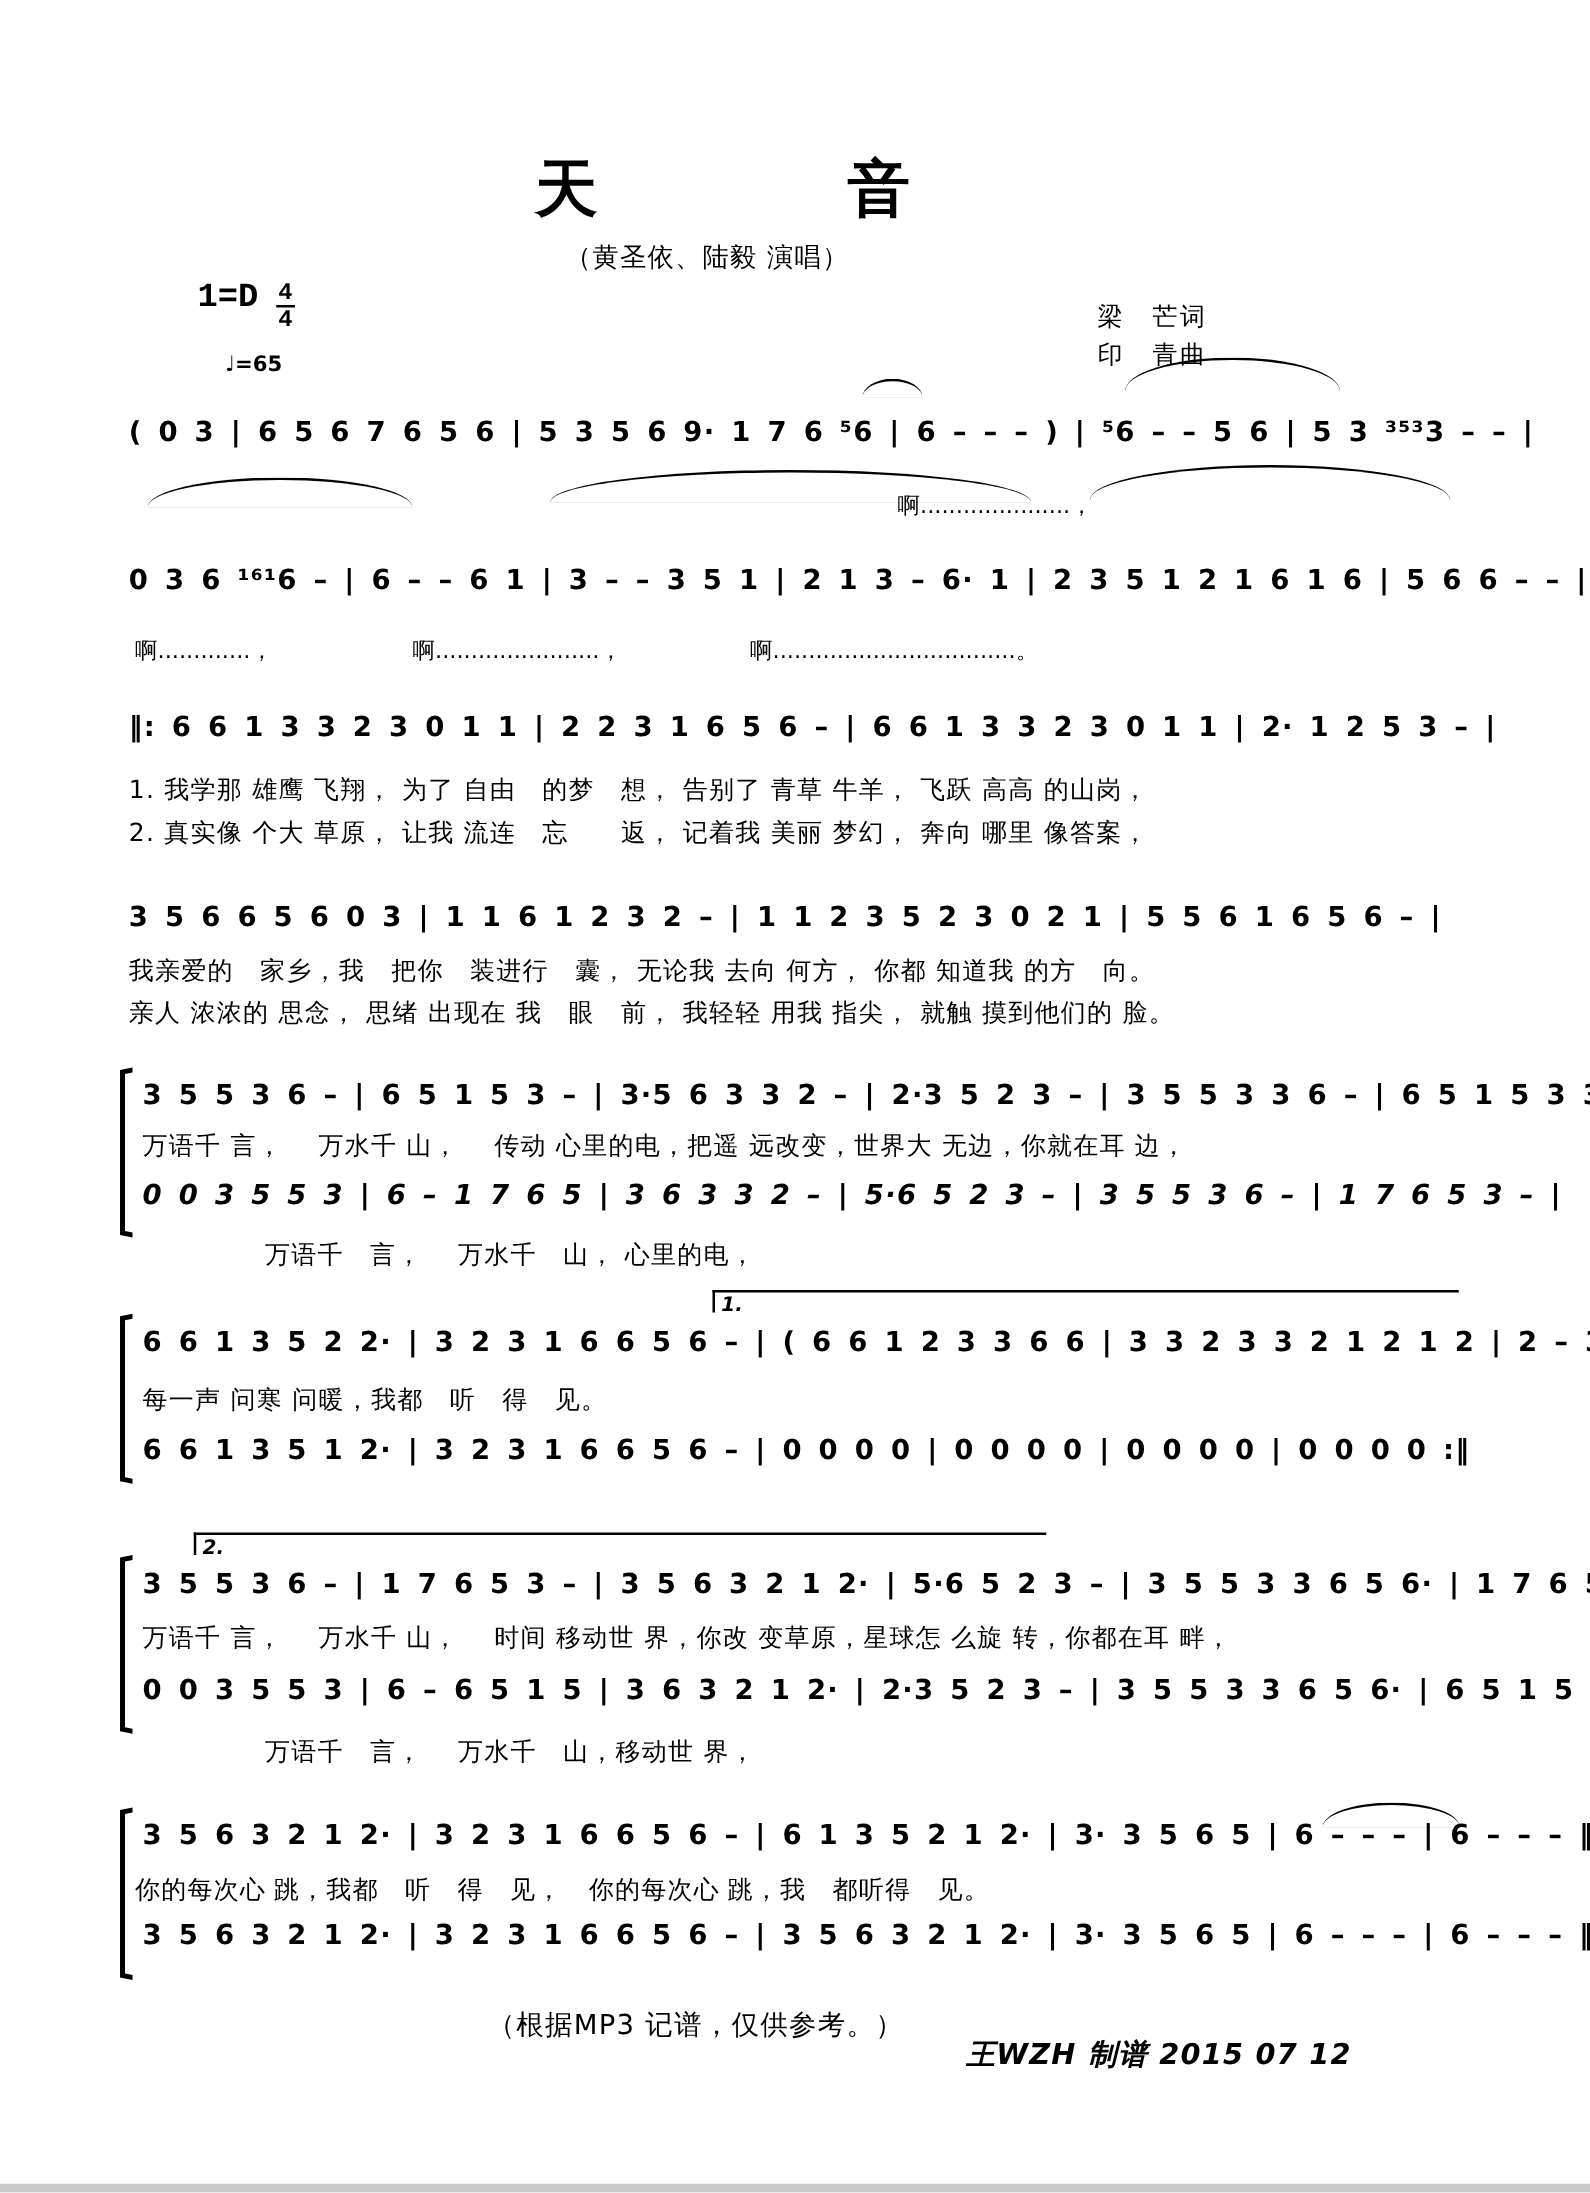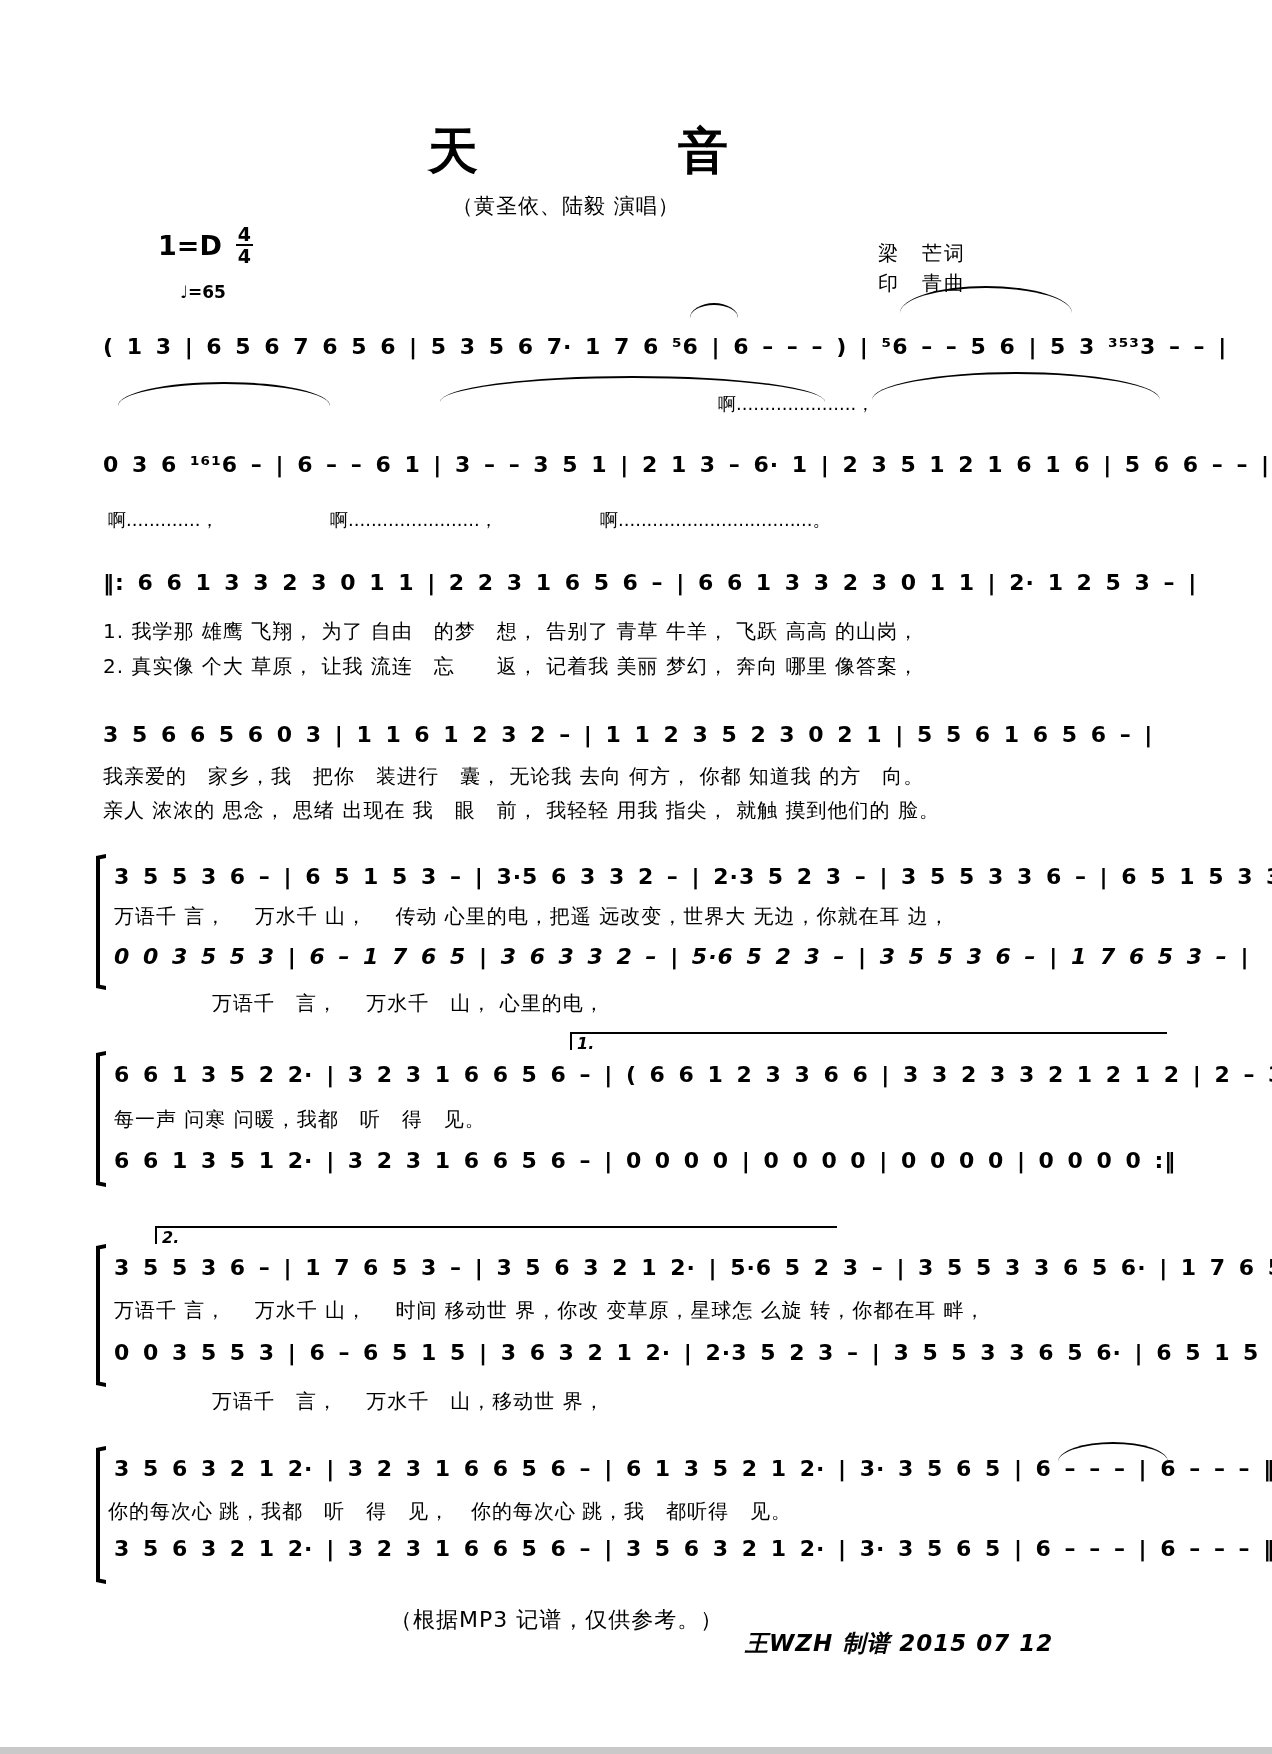--- a/index.html
+++ b/index.html
@@ -1,36 +1,36 @@
 <!DOCTYPE html>
 <html><head>
 <meta charset="utf-8">
 <style>
   html,body{margin:0;padding:0;background:#e8e8e8;}
   .page{position:relative;width:1272px;height:1754px;background:#ffffff;margin:0 auto;
         font-family:"DejaVu Sans",sans-serif;color:#000;overflow:hidden;}
   .title-ch{position:absolute;font-family:"DejaVu Serif",serif;font-weight:bold;font-size:50px;}
   .subtitle{position:absolute;font-size:21px;letter-spacing:1px;}
-  .keysig{position:absolute;font-size:27px;font-weight:bold;display:flex;align-items:center;gap:14px;}
+  .keysig{position:absolute;font-size:27px;font-weight:bold;display:flex;align-items:flex-start;gap:14px;font-family:Liberation Mono, monospace;}
   .frac{display:inline-flex;flex-direction:column;align-items:center;font-size:19px;line-height:20px;font-weight:bold;}
   .frac .top{border-bottom:2px solid #000;padding:0 2px;}
   .credits{position:absolute;font-size:20px;line-height:30px;letter-spacing:2px;text-align:left;margin-left:12px;}
   .tempo{position:absolute;font-size:17px;font-weight:bold;}
   .music{position:absolute;font-weight:bold;font-size:22px;letter-spacing:1px;word-spacing:4px;white-space:nowrap;}
   .lyric{position:absolute;font-size:20px;letter-spacing:1px;white-space:nowrap;}
   .ah{position:absolute;font-size:18px;letter-spacing:0px;white-space:nowrap;}
   .brace{position:absolute;width:6px;border-left:4px solid #000;}
   .brace::before,.brace::after{content:"";position:absolute;left:-4px;width:10px;height:4px;background:#000;}
   .brace::before{top:-3px;transform:skewY(-12deg);}
   .brace::after{bottom:-3px;transform:skewY(12deg);}
   .ending{position:absolute;border-top:2px solid #000;border-left:2px solid #000;height:16px;}
   .ending .lbl{font-style:italic;font-size:16px;font-weight:bold;padding-left:5px;line-height:16px;display:inline-block;}
   .arc{position:absolute;border-top:2px solid #000;border-radius:50% 50% 0 0 / 100% 100% 0 0;}
   .footnote{position:absolute;font-size:22px;letter-spacing:1px;}
-  .maker{position:absolute;font-size:23px;font-weight:bold;font-style:italic;letter-spacing:1px;}
+  .maker{position:absolute;font-size:23px;font-weight:bold;font-style:italic;letter-spacing:1px;margin-left:28px;}
   .bottom-edge{position:absolute;left:0;bottom:0;width:100%;height:7px;background:#c9c9c9;}
 </style>
 </head>
 <body>
 
 <div class="page">
 
   <span class="title-ch" style="left:428px;top:118px;">天</span>
   <span class="title-ch" style="left:678px;top:118px;">音</span>
   <div class="subtitle" style="left:452px;top:192px;">（黄圣依、陆毅 演唱）</div>
@@ -45,21 +45,21 @@
 
   <div class="credits" style="left:866px;top:238px;">
     <div>梁　芒词</div>
     <div>印　青曲</div>
   </div>
 
   <div class="tempo" style="left:180px;top:282px;">♩=65</div>
 
   <div class="arc" style="left:690px;top:303px;width:48px;height:13px;"></div>
   <div class="arc" style="left:900px;top:286px;width:172px;height:25px;"></div>
-  <div class="music" style="left:103px;top:334px;">( 1 3 | 6 5 6 7 6 5 6 | 5 3 5 6 7· 1 7 6 ⁵6 | 6 – – – ) | ⁵6 – – 5 6 | 5 3 ³⁵³3 – – |</div>
+  <div class="music" style="left:103px;top:334px;">( 0 3 | 6 5 6 7 6 5 6 | 5 3 5 6 9· 1 7 6 ⁵6 | 6 – – – ) | ⁵6 – – 5 6 | 5 3 ³⁵³3 – – |</div>
   <div class="ah" style="left:718px;top:392px;">啊.....................，</div>
 
   <div class="arc" style="left:118px;top:382px;width:212px;height:22px;"></div>
   <div class="arc" style="left:440px;top:376px;width:385px;height:24px;"></div>
   <div class="arc" style="left:872px;top:372px;width:288px;height:26px;"></div>
   <div class="music" style="left:103px;top:452px;">0 3 6 ¹⁶¹6 – | 6 – – 6 1 | 3 – – 3 5 1 | 2 1 3 – 6· 1 | 2 3 5 1 2 1 6 1 6 | 5 6 6 – – |</div>
   <div class="ah" style="left:108px;top:508px;">啊.............，</div>
   <div class="ah" style="left:330px;top:508px;">啊.......................，</div>
   <div class="ah" style="left:600px;top:508px;">啊..................................。</div>
 

